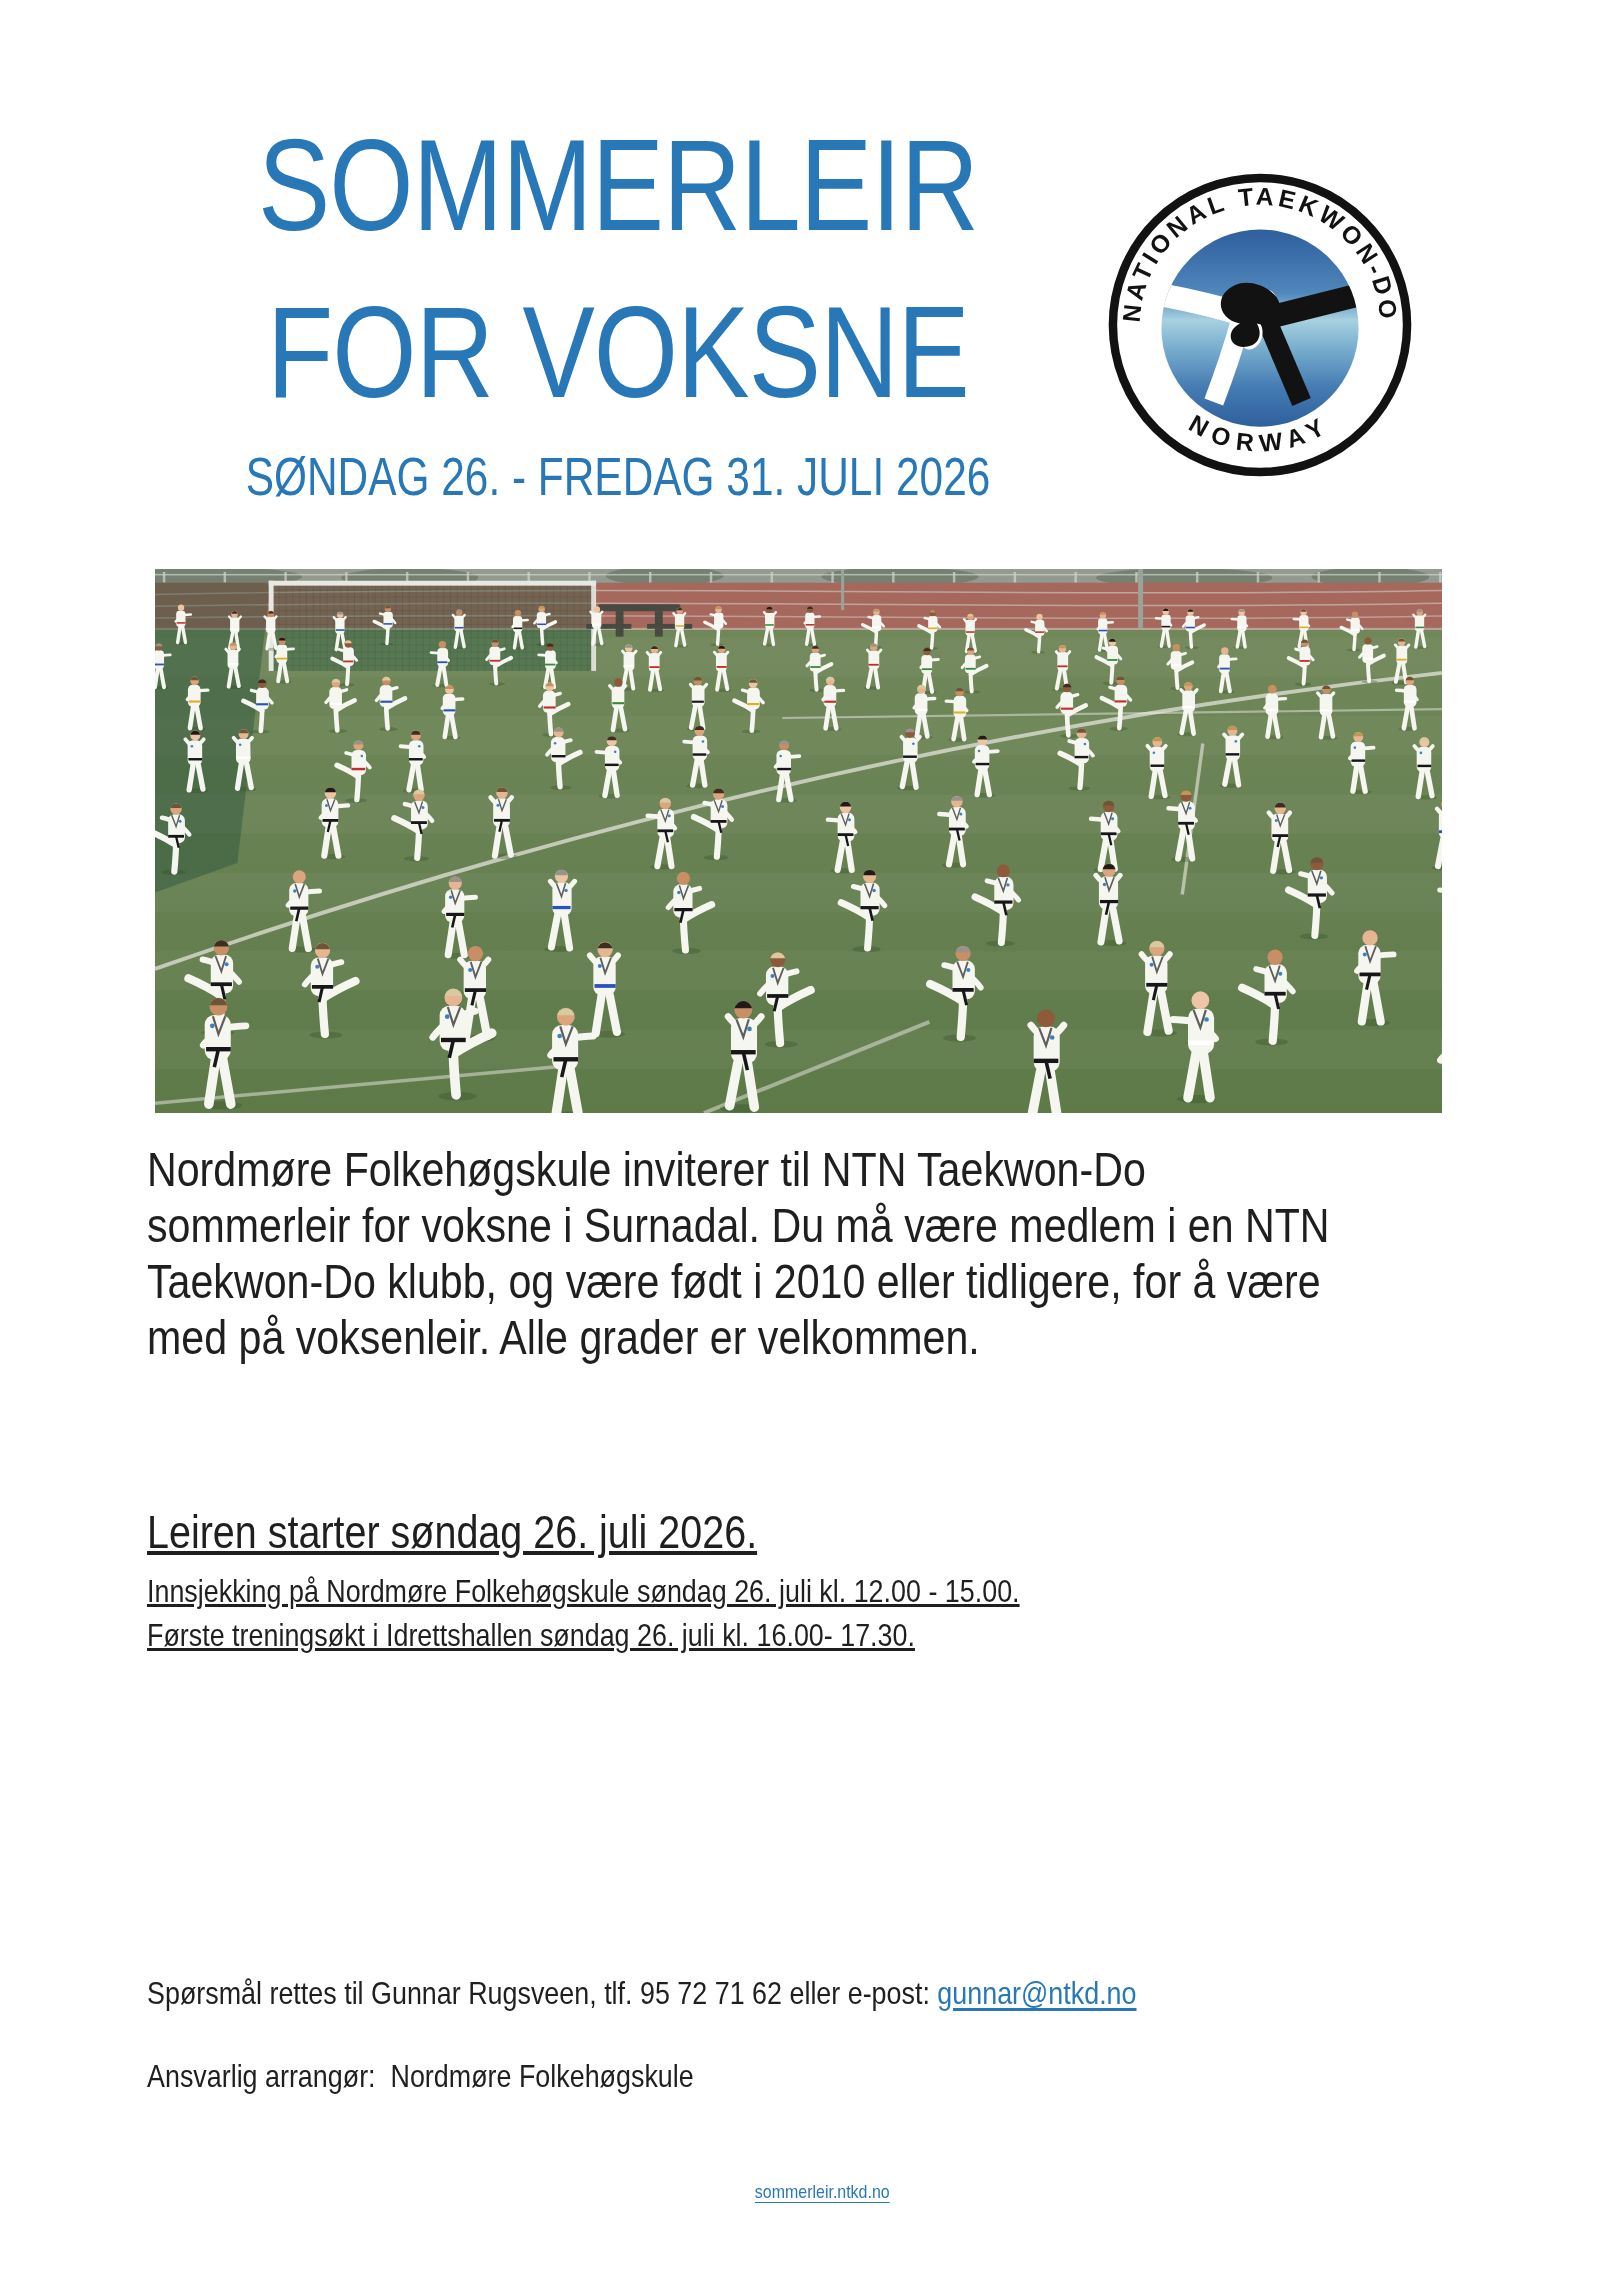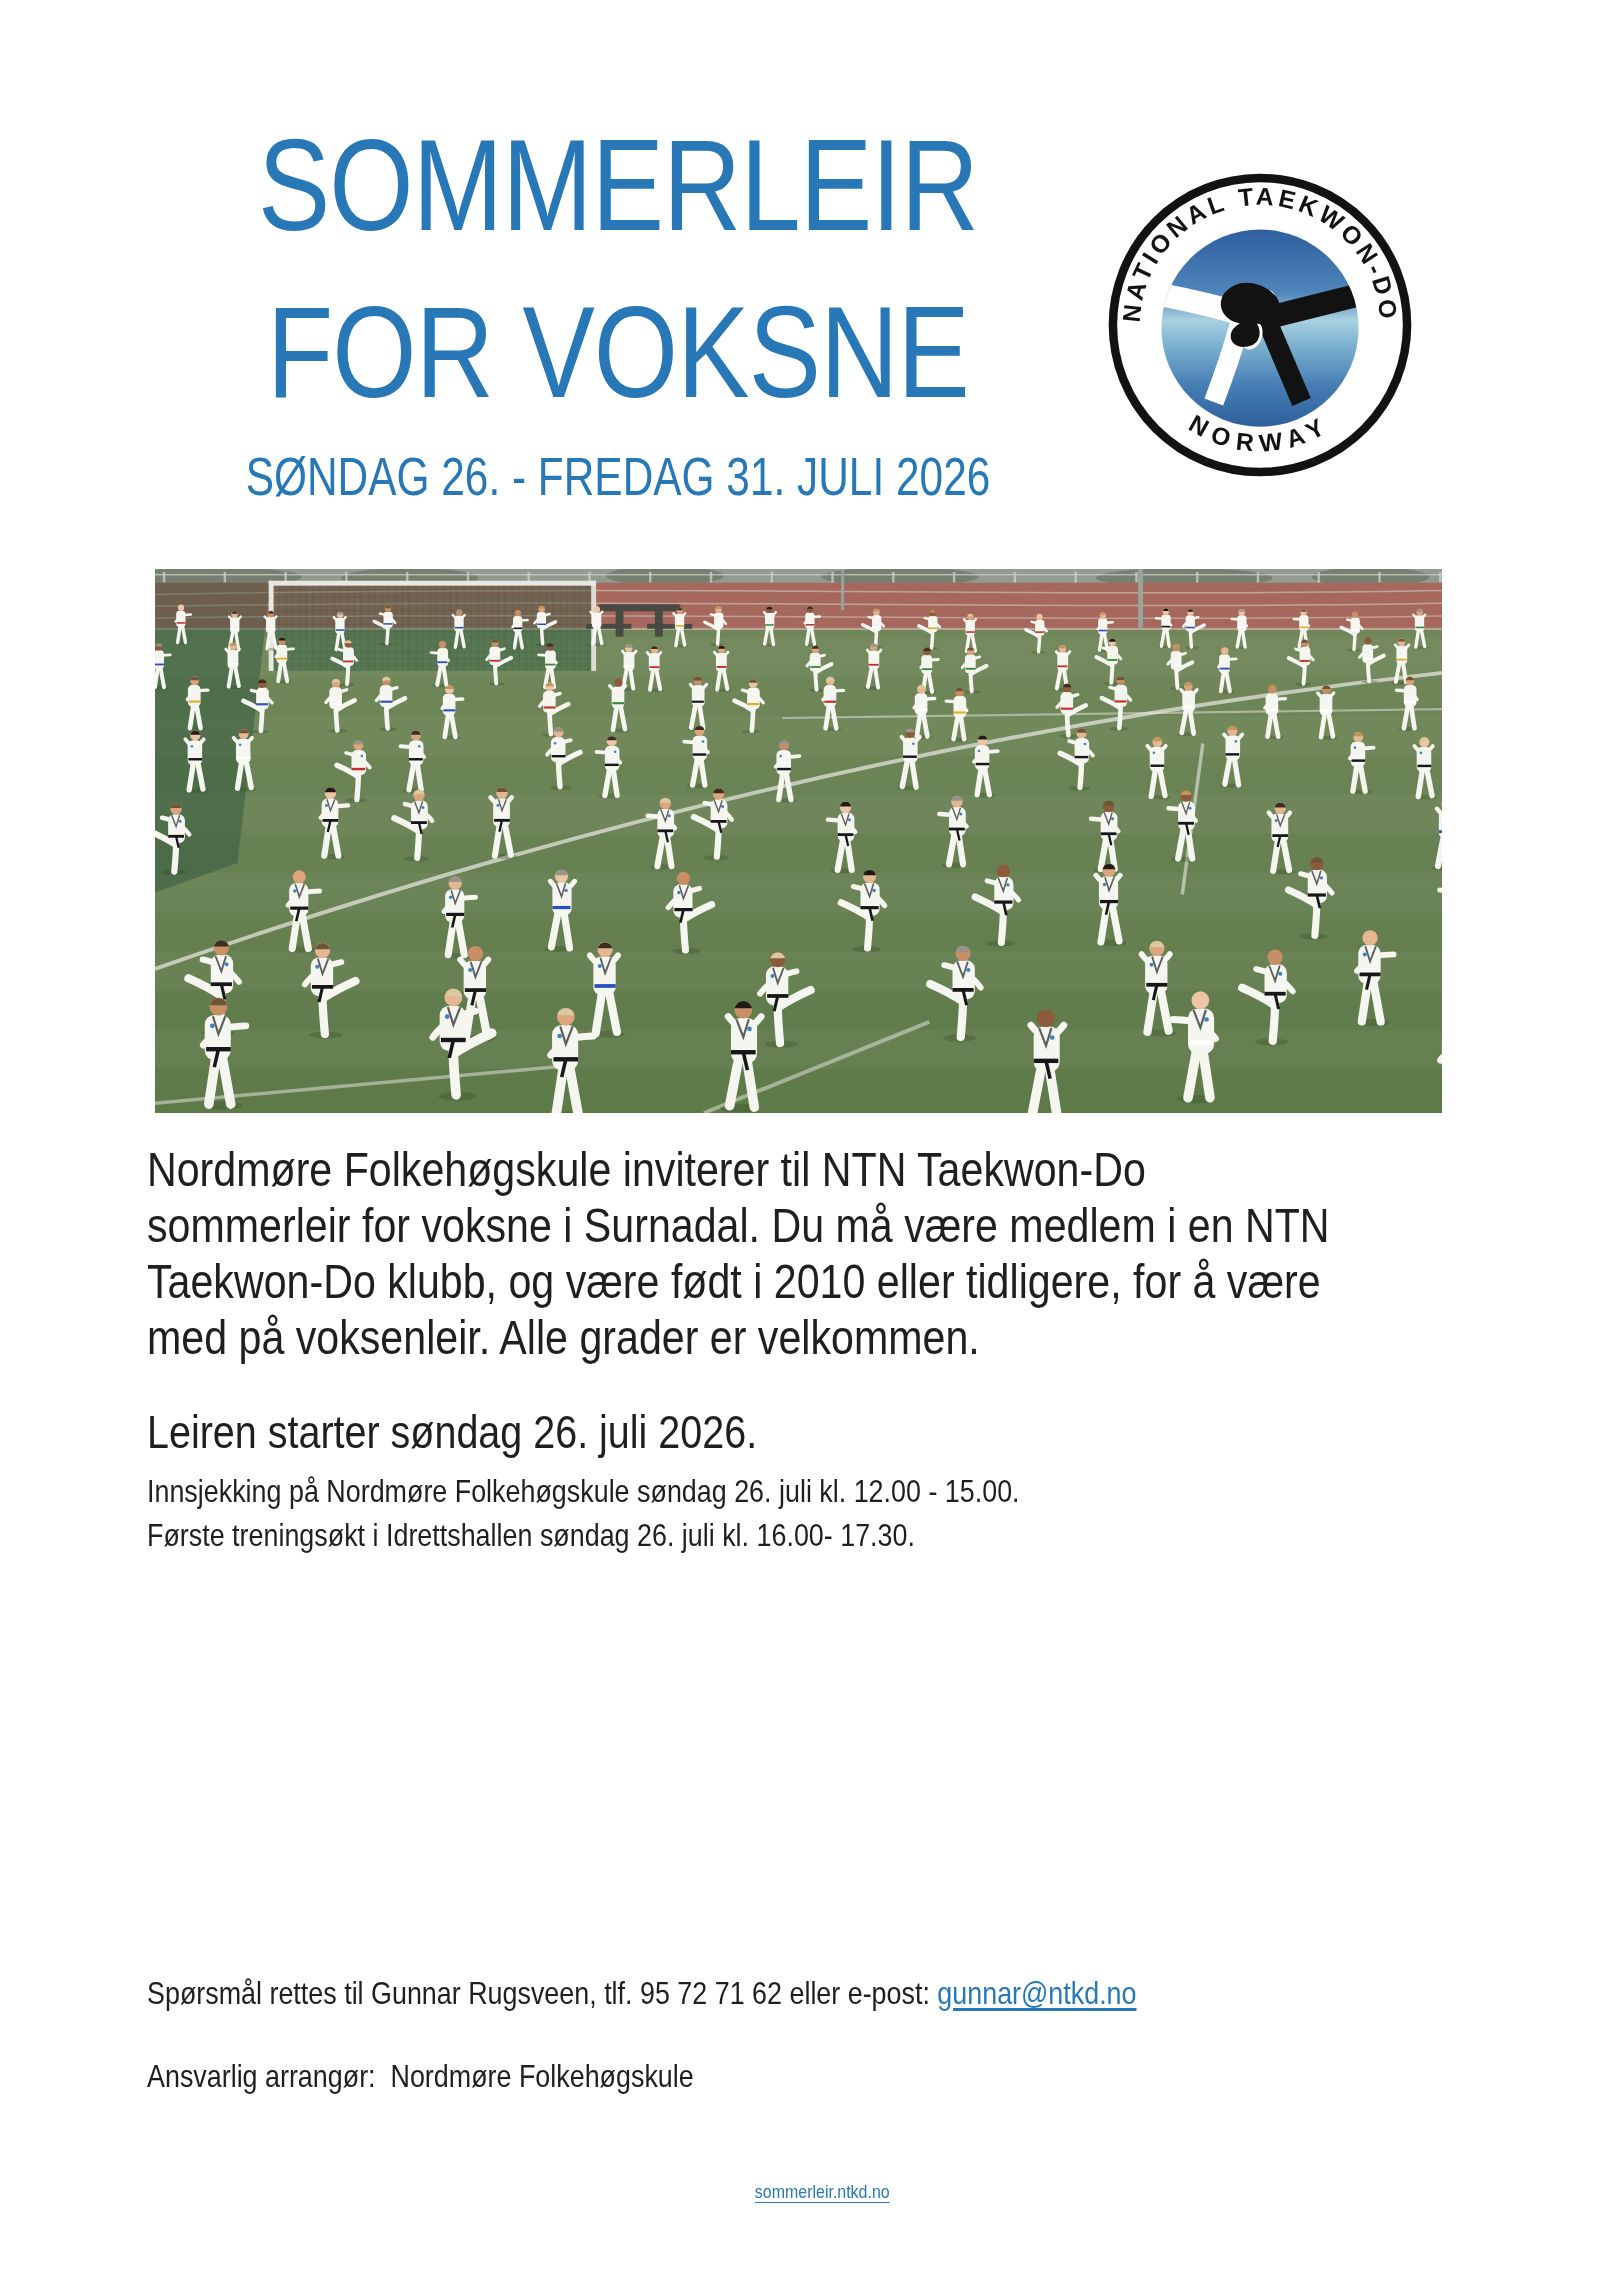--- a/index.html
+++ b/index.html
@@ -32,21 +32,21 @@
   .logo-arc{font-family:"Liberation Sans","DejaVu Sans",sans-serif;font-weight:700;fill:#121212;}
   .arc-top{font-size:16px;letter-spacing:2.4px;}
   .arc-bot{font-size:16px;letter-spacing:5px;}
 
   
   .photo{position:absolute;left:155px;top:541px;width:1287px;height:544px;margin:0;padding:0;}
   .photo svg{width:100%;height:100%;display:block;}
 
   
   .intro{position:absolute;left:147px;top:1113px;font-size:49px;line-height:56px;}
-  .section-1{position:absolute;left:147px;top:1376px;}
+  .section-1{position:absolute;left:147px;top:1476px;text-decoration:underline;}
   .section-2{position:absolute;left:147px;top:1688px;}
   .sec-heading{font-size:47px;line-height:55px;font-weight:400;margin:0;color:#1f1f1f;}
   .sec-lines{margin-top:9.8px;font-size:32px;line-height:44px;}
   .contact{position:absolute;left:147px;top:1911px;font-size:32px;line-height:44px;}
   .organizer{position:absolute;left:147px;top:1994px;font-size:32px;line-height:44px;white-space:pre;}
   .flyer-link{color:#2878b8;text-decoration:underline;text-underline-offset:3.9px;cursor:pointer;}
   .footer{position:absolute;left:12px;top:2148px;width:100%;text-align:center;font-size:19px;line-height:31px;}
 </style>
 </head>
 <body>

